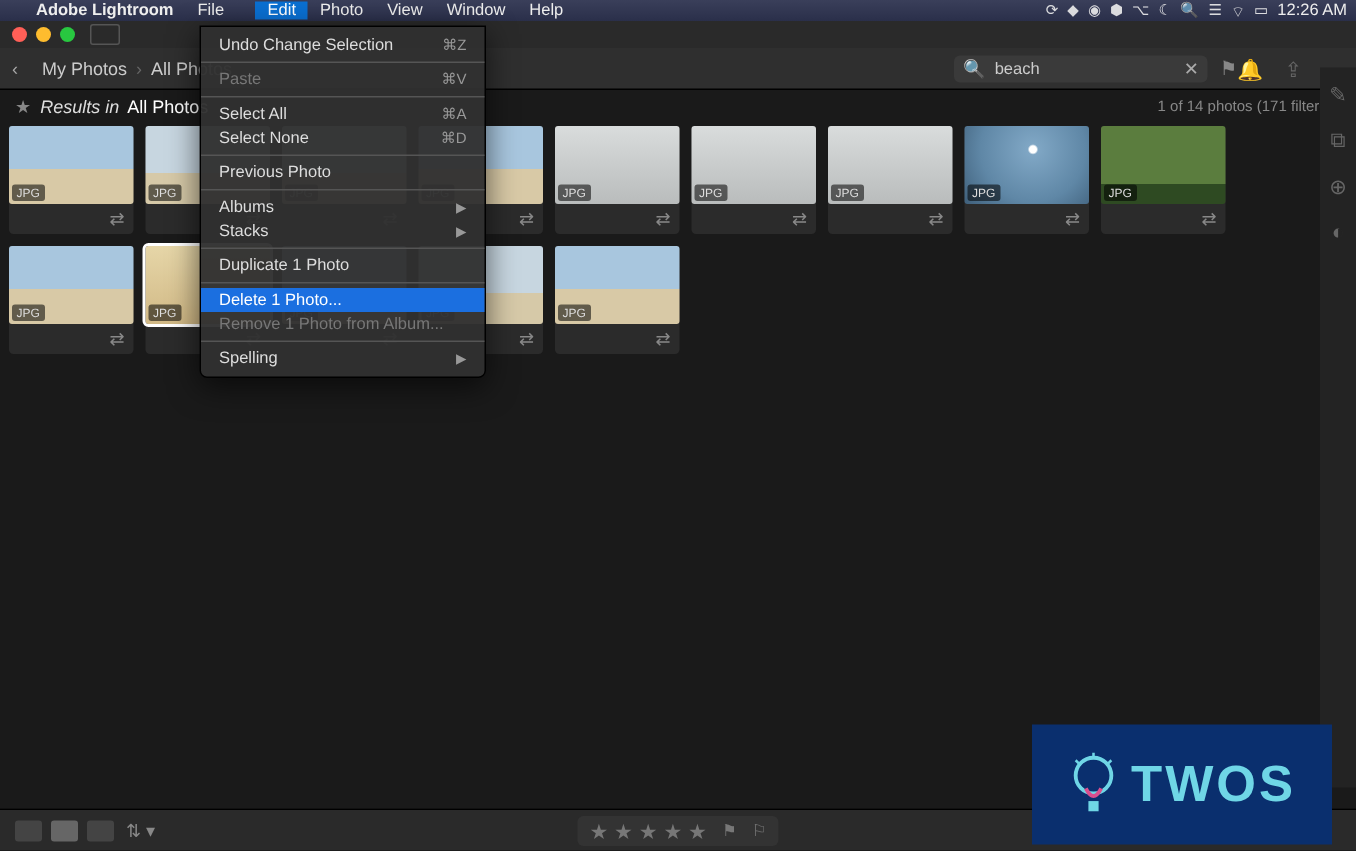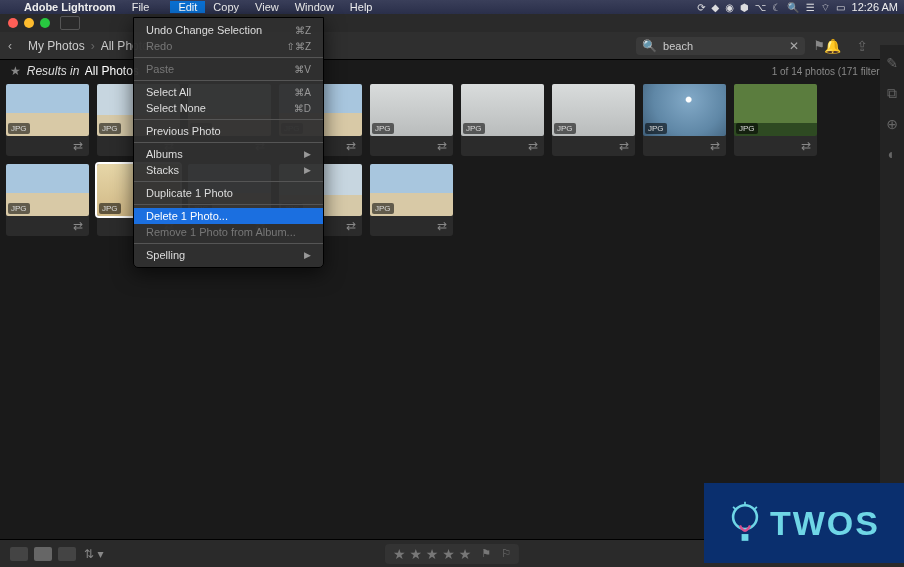--- a/index.html
+++ b/index.html
@@ -73,33 +73,33 @@
 
 .bottombar { position: absolute; left: 0; right: 0; bottom: 0; height: 28px; background: #2a2a2a; display: flex; align-items: center; padding: 0 10px; border-top: 1px solid #000; }
 .bottombar .view-toggles { display: flex; gap: 6px; }
 .bottombar .vt { width: 18px; height: 14px; background: #444; border-radius: 2px; }
 .bottombar .vt.active { background: #666; }
 .bottombar .sort { margin-left: 8px; color: #888; font-size: 12px; }
 .bottombar .stars { position: absolute; left: 50%; transform: translateX(-50%); display: flex; align-items: center; gap: 2px; color: #777; font-size: 14px; background: #333; padding: 2px 8px; border-radius: 4px; }
 .bottombar .stars .flag { margin-left: 8px; font-size: 11px; }
 
 
-.twos { position: absolute; right: 0; bottom: 4px; width: 200px; height: 80px; background: #0a2f6e; display: flex; align-items: center; justify-content: center; gap: 8px; }
+.twos { position: absolute; right: 16px; bottom: 4px; width: 200px; height: 80px; background: #0a2f6e; display: flex; align-items: center; justify-content: center; gap: 8px; }
 .twos .bulb { width: 34px; height: 44px; }
 .twos .txt { color: #6fd6e6; font-weight: 800; font-size: 34px; letter-spacing: 2px; font-family: Arial, sans-serif; }
 </style>
 </head>
 <body>
 
 <div class="menubar">
   <span class="apple"></span>
   <span class="app-name">Adobe Lightroom</span>
   <span class="menu-item">File</span>
   <span class="menu-item active">Edit</span>
-  <span class="menu-item">Copy</span>
+  <span class="menu-item">Photo</span>
   <span class="menu-item">View</span>
   <span class="menu-item">Window</span>
   <span class="menu-item">Help</span>
   <span class="spacer"></span>
   <span class="status-icons">
     <span>⟳</span>
     <span>◆</span>
     <span>◉</span>
     <span>⬢</span>
     <span>⌥</span>
@@ -269,24 +269,20 @@
   <span>⧉</span>
   <span>⊕</span>
   <span>◐</span>
 </div>
 
 <div class="edit-menu" id="edit-menu">
     <div class="row">
       <span>Undo Change Selection</span>
       <span class="sc">⌘Z</span>
     </div>
-    <div class="row dis">
-      <span>Redo</span>
-      <span class="sc">⇧⌘Z</span>
-    </div>
     <hr>
     <div class="row dis">
       <span>Paste</span>
       <span class="sc">⌘V</span>
     </div>
     <hr>
     <div class="row">
       <span>Select All</span>
       <span class="sc">⌘A</span>
     </div>

